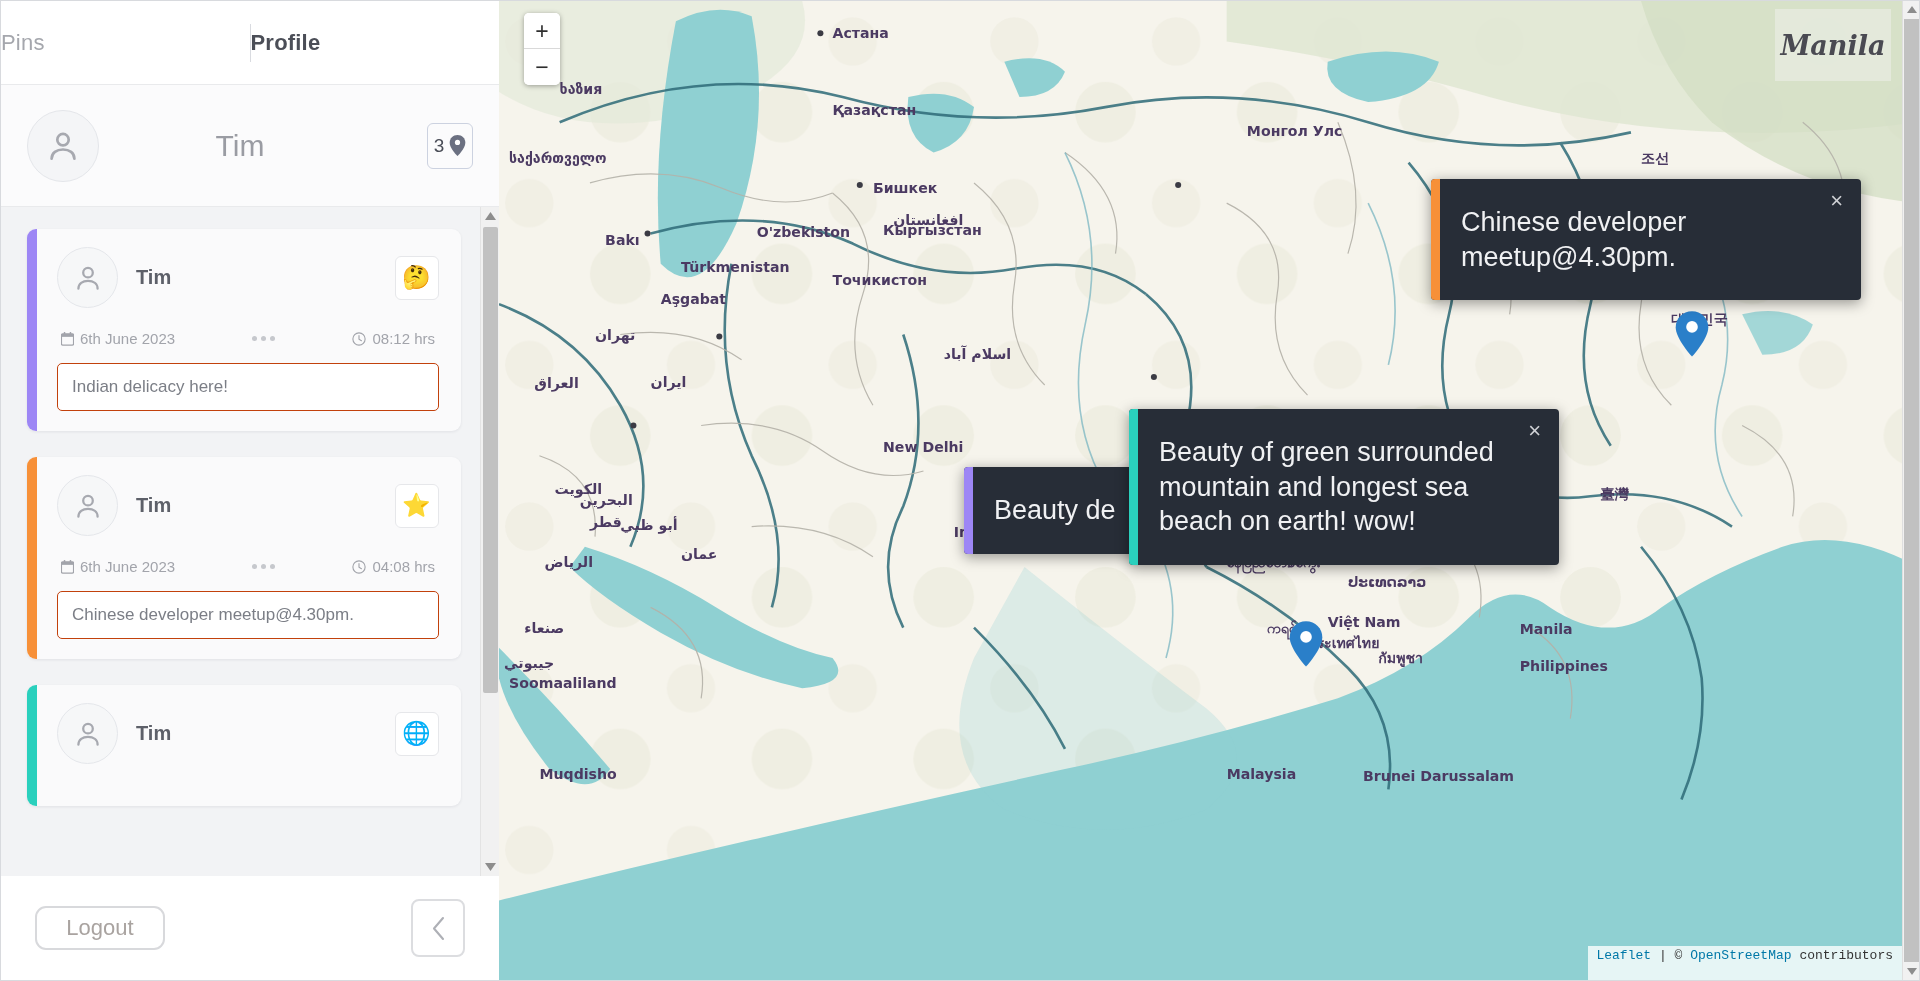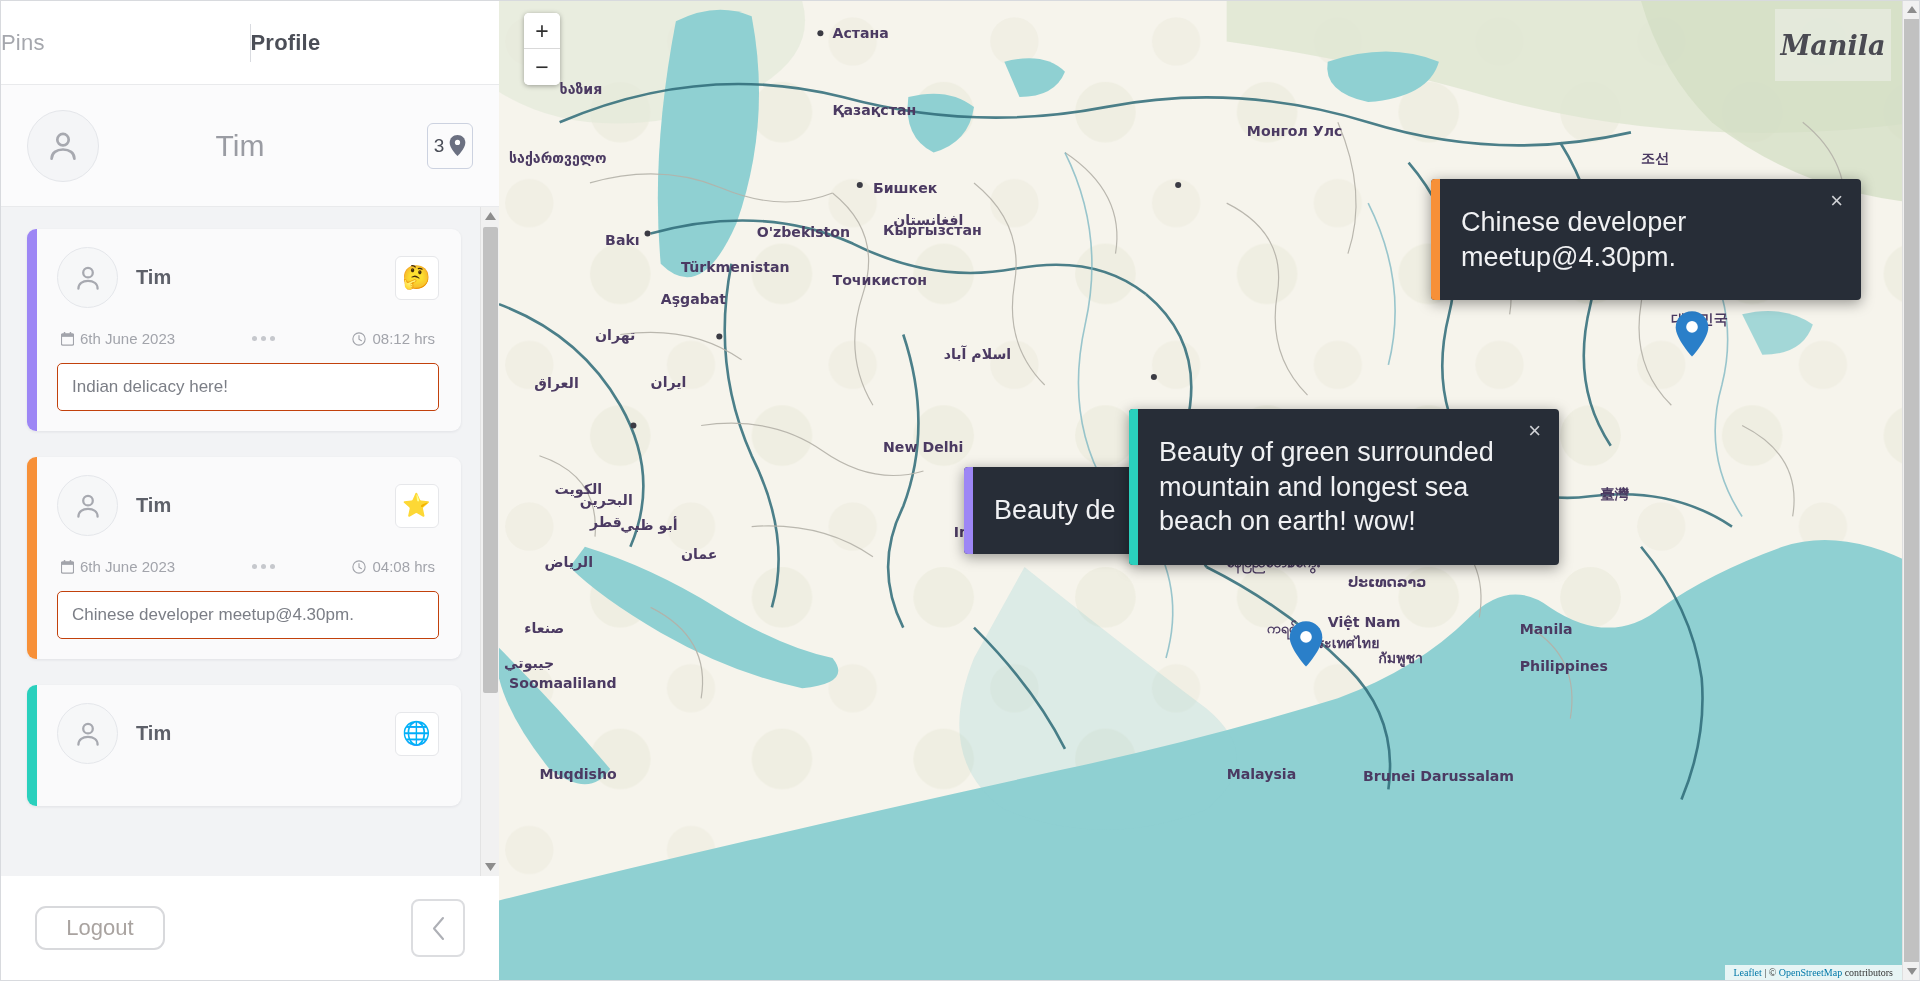--- a/index.html
+++ b/index.html
@@ -340,25 +340,25 @@
     width: 34px; height: 46px;
     z-index: 25;
   }
   #marker-china { right: 210px; top: 310px; }
   #marker-india { left: 790px; top: 620px; }
 
   .attrib {
     position: absolute;
     right: 0; bottom: 0;
     background: rgba(255,255,255,.78);
-    font-size: 10px;
+    font-size: 13px;
     color: #333;
-    padding: 2px 26px 2px 8px;
+    padding: 2px 26px 17px 8px;
     z-index: 22;
-    font-family: Liberation Serif, serif;
+    font-family: Liberation Mono, monospace;
   }
   .attrib a { color: #0078a8; text-decoration: none; }
 
   
   .page-scroll {
     position: absolute;
     right: 0; top: 0; bottom: 0;
     width: 17px;
     background: #f1f1f1;
     border-left: 1px solid #dfdfdf;

